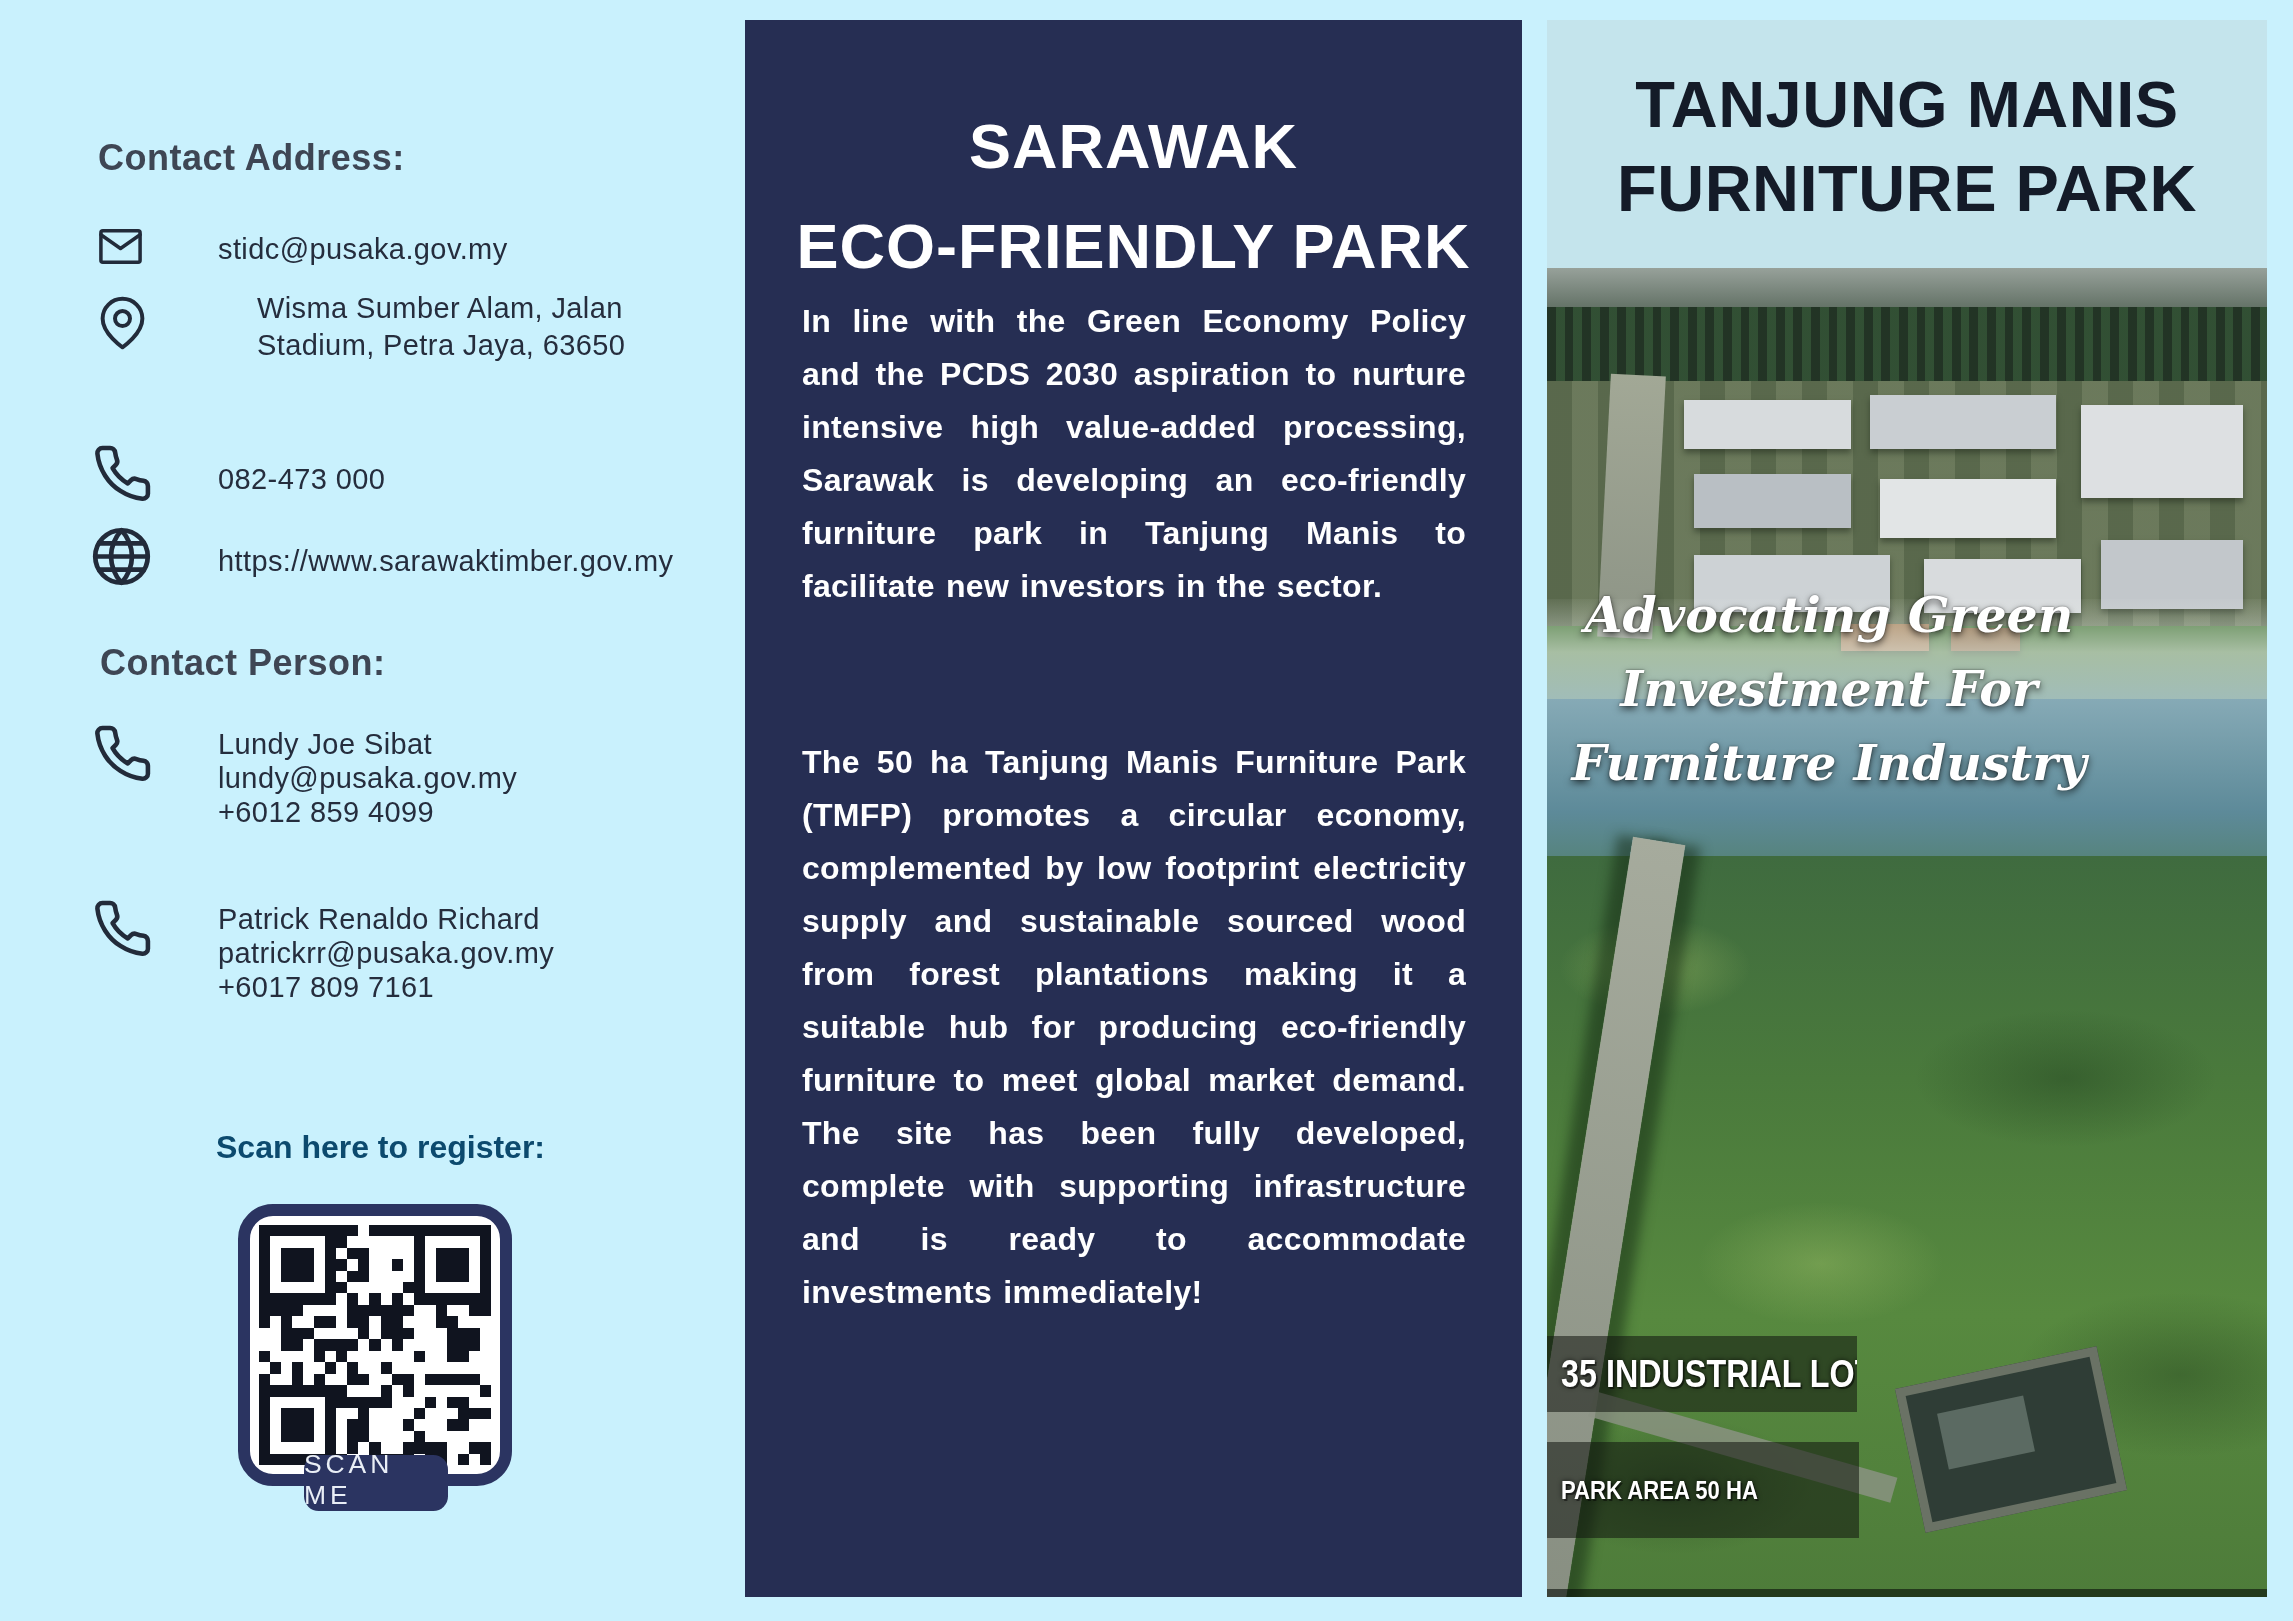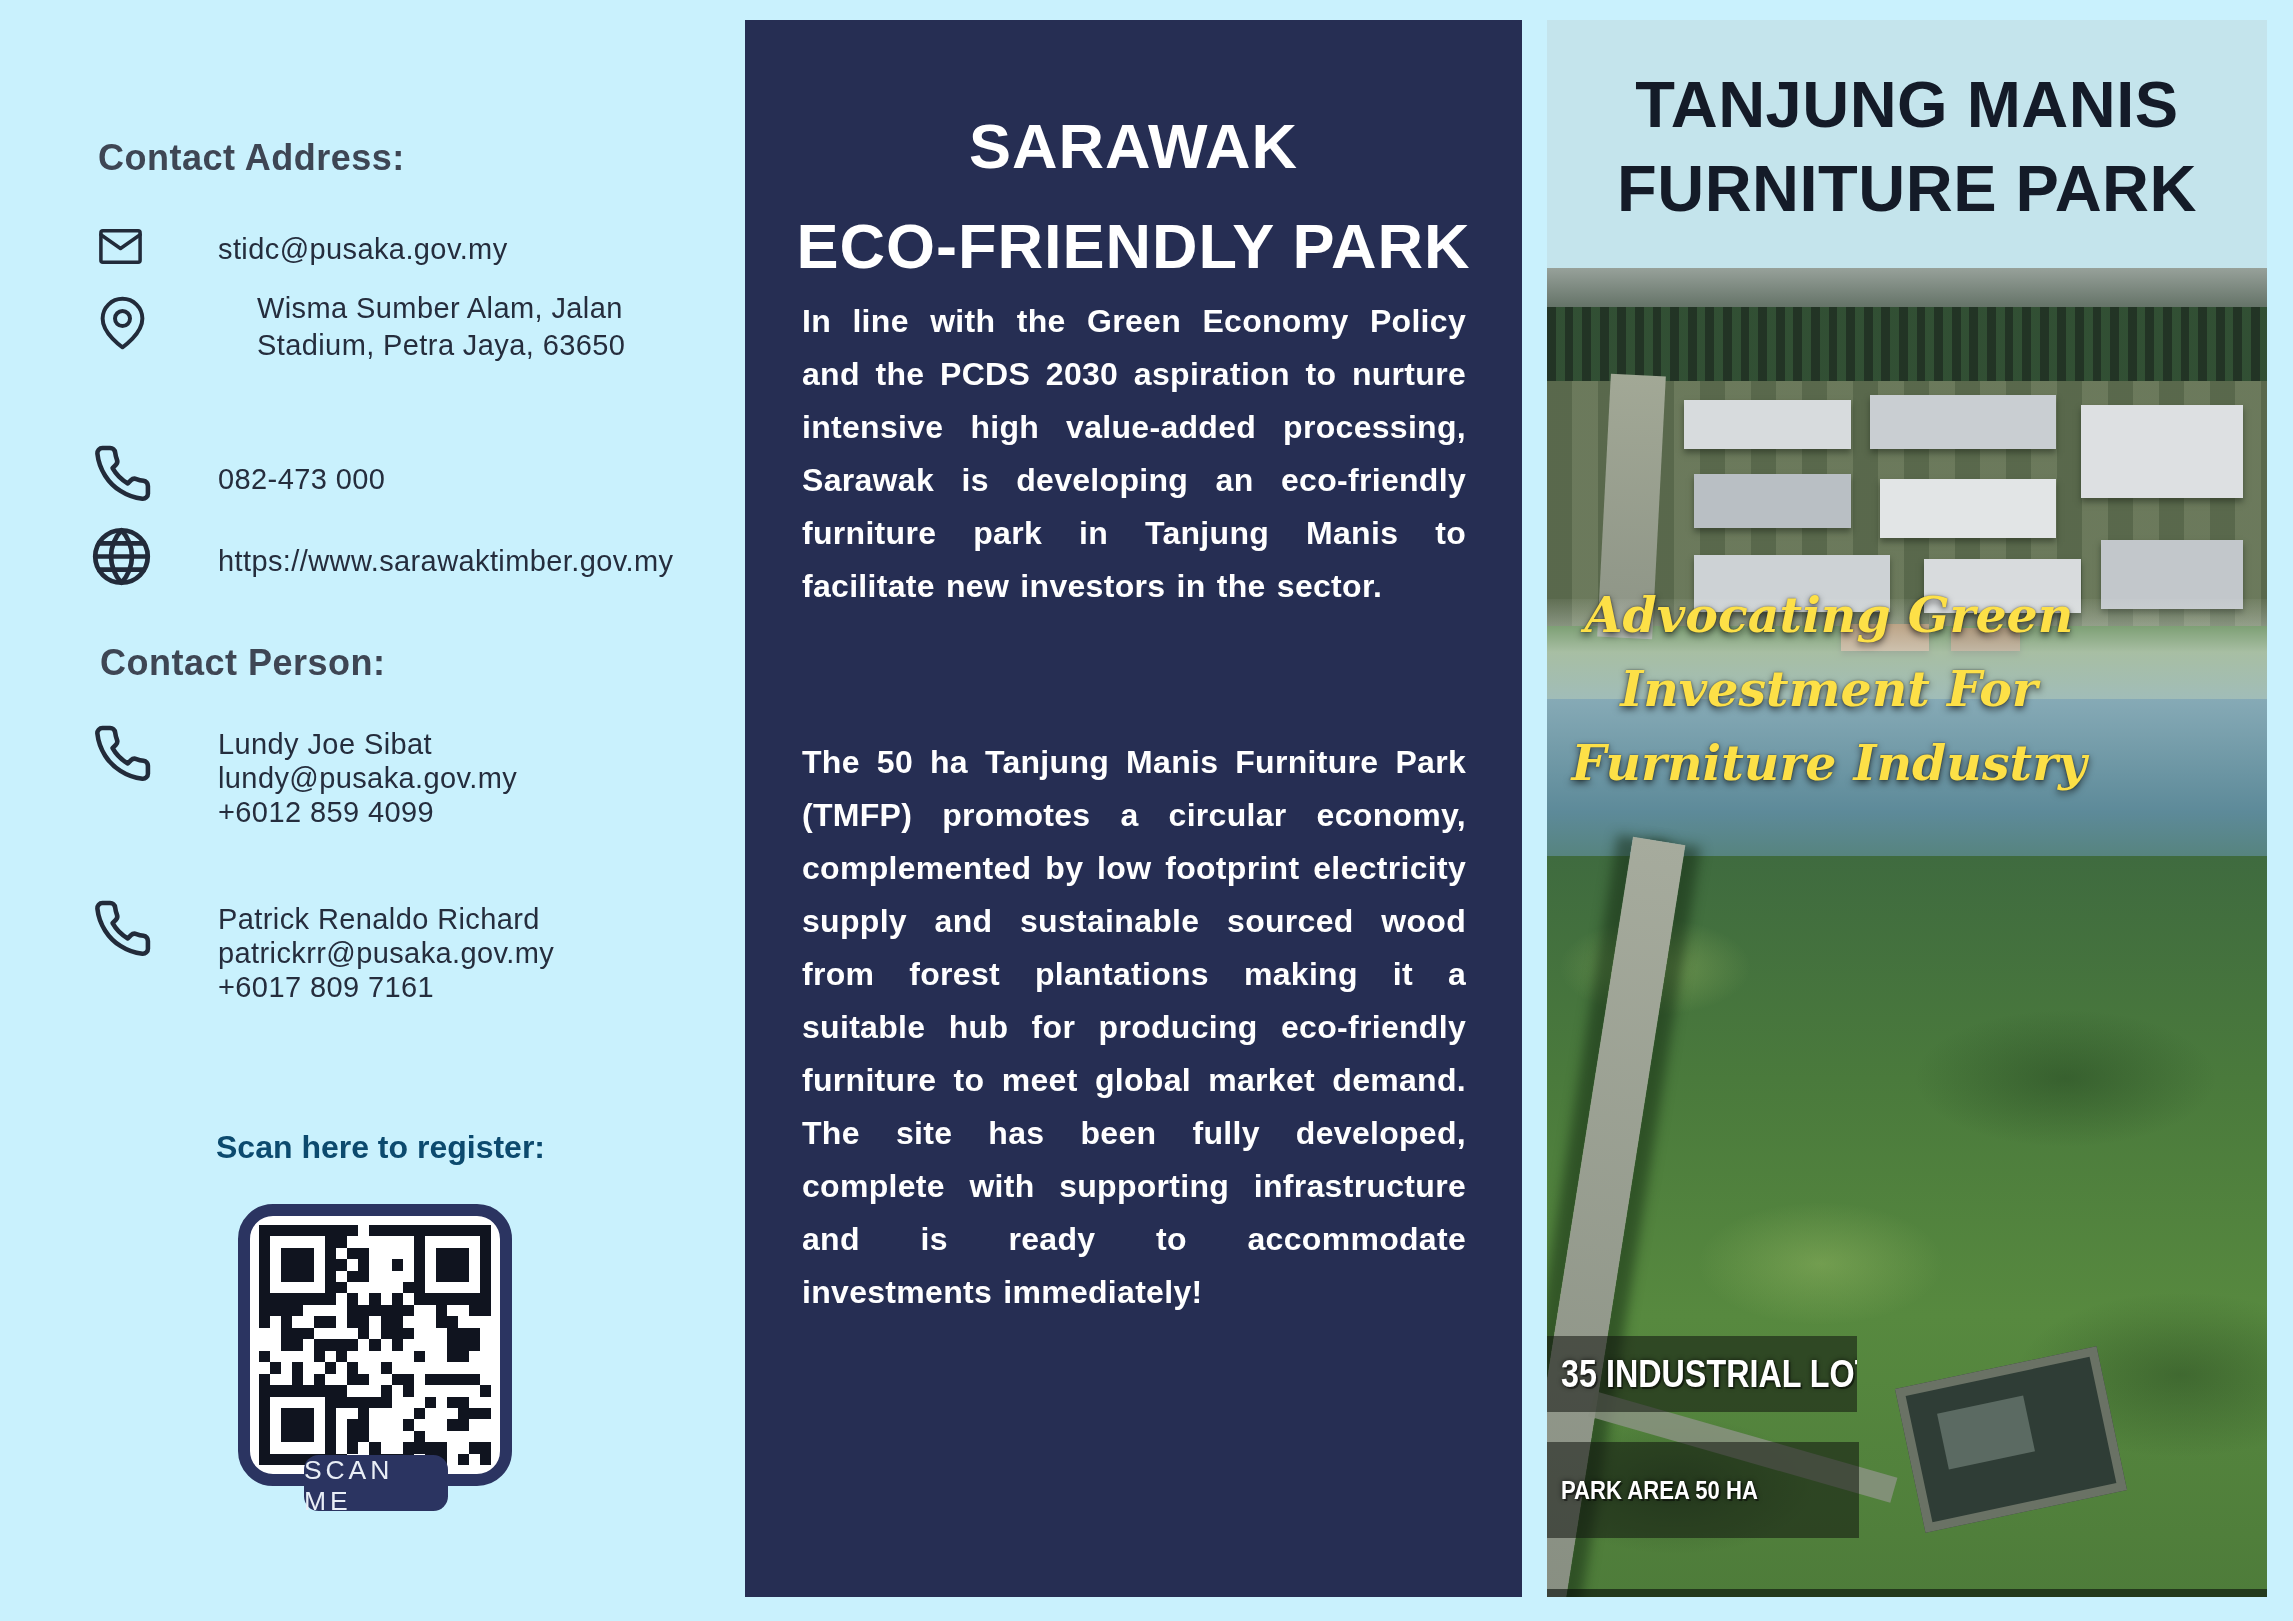--- a/index.html
+++ b/index.html
@@ -17,21 +17,21 @@
   .scan-heading { position:absolute; left:216px; top:1129px; font-size:32px; font-weight:700; color:#0c4a6e; }
 
   .qr-box { position:absolute; left:238px; top:1204px; width:274px; height:282px;
             background:#ffffff; border:12.7px solid #2b3461; border-radius:35px; }
   .qr-grid { position:absolute; inset:8.8px; display:grid;
              grid-template-rows:repeat(21,1fr); grid-template-columns:repeat(21,1fr); }
   .qm { background:transparent; }
   .qm.on { background:#10141f; }
   .scan-pill { position:absolute; left:304px; top:1455px; width:144px; height:56px;
                background:#2b3461; border-radius:14.7px; z-index:3;
-               display:flex; align-items:flex-start; justify-content:center;
+               display:flex; align-items:flex-end; justify-content:center;
                color:#e9eef6; font-size:26.5px; letter-spacing:3.9px; font-weight:400; }
 
   
   .mid-panel { position:absolute; left:745px; top:19.6px; width:777px; height:1577px; background:#262e53; }
   .mid-title { position:absolute; top:76px; left:0; width:100%; text-align:center;
                color:#ffffff; font-size:63px; font-weight:800; line-height:100px; letter-spacing:1px; }
   .mid-para { position:absolute; left:57px; width:664px; color:#ffffff;
               font-size:32px; font-weight:700; line-height:53px;
               text-align:justify; letter-spacing:0.3px; word-spacing:2px; }
   .mid-para1 { top:275px; }
@@ -70,21 +70,21 @@
       box-shadow:-15.7px 0 11.8px rgba(18,40,18,.5), 15.7px 0 11.8px rgba(18,40,18,.5); }
   .ph-road-branch { position:absolute; left:39px; top:1166px; width:314px; height:25.5px;
       background:#8d9486; opacity:.8; transform:rotate(16deg); }
   .ph-compound { position:absolute; left:361px; top:1098px; width:206px; height:147px;
       border:9.8px solid #6a7265; background:#2f3d36; transform:rotate(-12deg); }
   .ph-compound-bldg { position:absolute; left:27.4px; top:23.5px; width:88px; height:57px; background:#5b6a62; }
   .ph-bottom-line { position:absolute; left:0; bottom:0; width:100%; height:7.8px; background:rgba(8,14,8,.6); }
 
   .photo-caption { position:absolute; left:0; top:310px; width:564px; text-align:center;
       font-family:"DejaVu Serif",serif; font-style:italic; font-weight:700;
-      color:#fde047; font-size:49px; line-height:74px;
+      color:#ffffff; font-size:49px; line-height:74px;
       text-shadow:0 2.9px 7.8px rgba(0,0,0,.65), 0 0 2px rgba(0,0,0,.5); }
 
   .badge { position:absolute; left:0; background:rgba(16,20,14,.55); color:#ffffff;
       font-weight:700; overflow:hidden; white-space:nowrap; }
   .badge span { display:inline-block; transform:scaleX(.85); transform-origin:left center;
       text-shadow:2px 2px 0 rgba(0,0,0,.45), 0 0 5.9px rgba(0,0,0,.7); }
   .badge-1 { top:1068px; width:310px; height:76px; line-height:76px; font-size:38px; padding-left:13.7px; }
   .badge-2 { top:1174px; width:312px; height:96px; line-height:96px; font-size:26px; padding-left:13.7px; }
 </style>
 </head>

